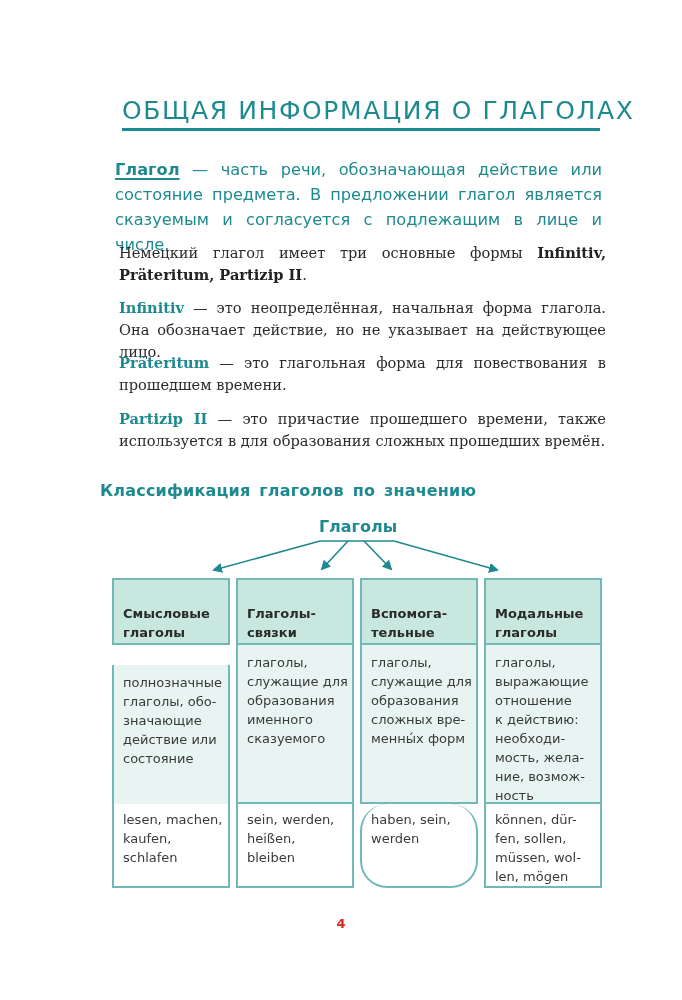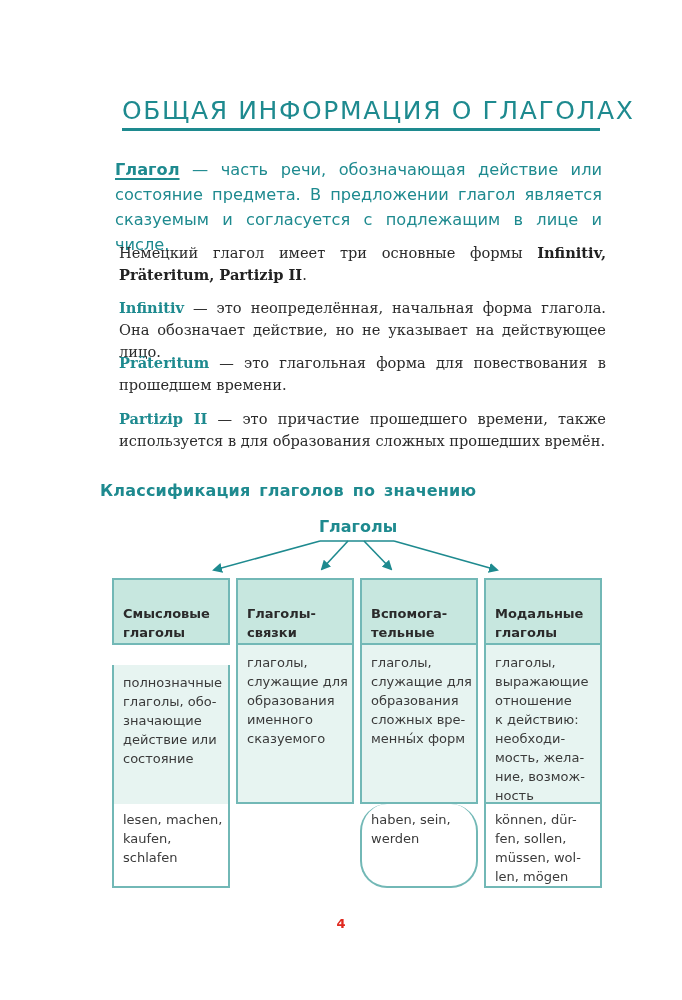--- a/index.html
+++ b/index.html
@@ -124,20 +124,25 @@
     <span>Глаголы-</span>
     <span>связки</span>
   </div>
   <div class="cell desc" style="left:236px; top:645px; width:118px; height:159px;">
     <span>глаголы,</span>
     <span>служащие для</span>
     <span>образования</span>
     <span>именного</span>
     <span>сказуемого</span>
   </div>
+  <div class="cell ex" style="left:236px; top:804px; width:118px; height:84px;">
+    <span>sein, werden,</span>
+    <span>heißen,</span>
+    <span>bleiben</span>
+  </div>
 
   <div class="cell head" style="left:360px; top:578px; width:118px; height:67px;">
     <span>Вспомога-</span>
     <span>тельные</span>
     <span>глаголы</span>
   </div>
   <div class="cell desc" style="left:360px; top:645px; width:118px; height:159px;">
     <span>глаголы,</span>
     <span>служащие для</span>
     <span>образования</span>

